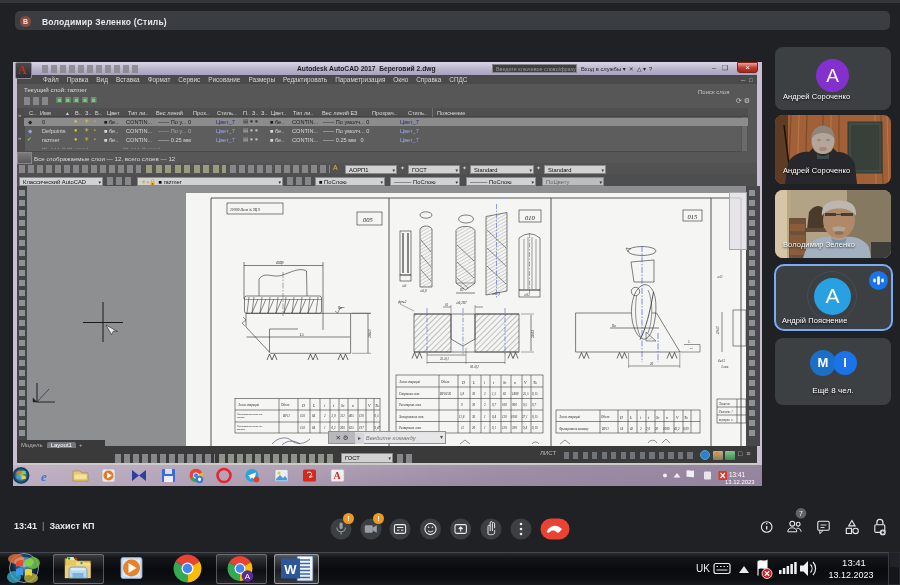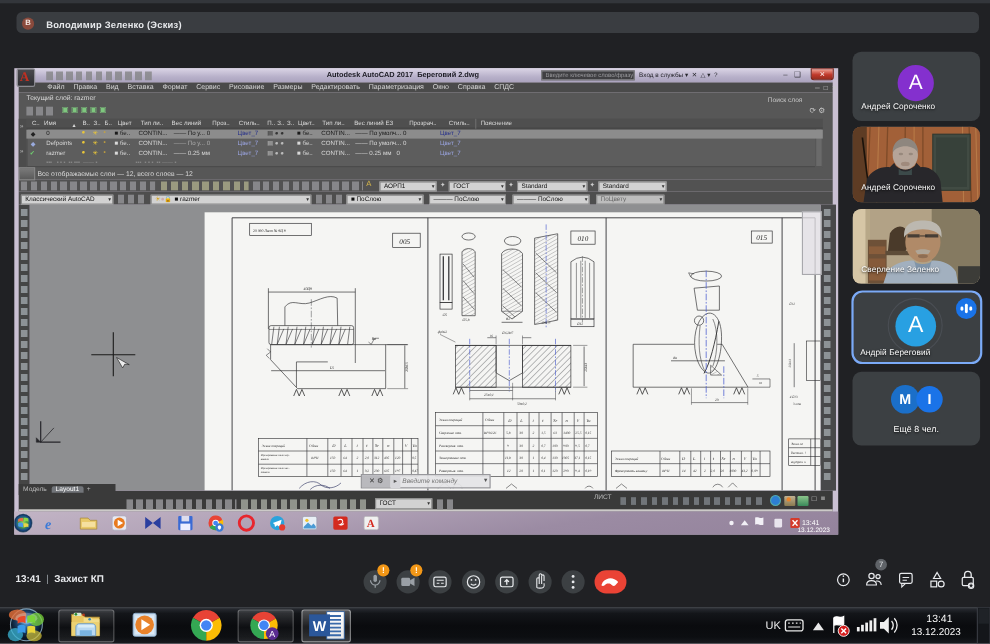--- a/index.html
+++ b/index.html
@@ -32,21 +32,21 @@
 .tile{position:absolute;left:775px;width:116px;background:#3c4043;border-radius:8px;overflow:hidden}
 .tname{position:absolute;left:8px;bottom:9px;font-size:7.5px;color:#fff;text-shadow:0 1px 2px rgba(0,0,0,.85);white-space:nowrap;letter-spacing:.1px}
 .avc{position:absolute;border-radius:50%;color:#fff;text-align:center}
 #tile4{left:774px;top:264px;width:119px;height:67px;border:2px solid #7baaf7;border-radius:10px;background:#3c4043}
 </style></head>
 <body>
 <div id="stage">
   <div class="ab" style="left:0;top:0;width:900px;height:3px;background:#33363b"></div>
   <div class="ab" id="toppill"></div>
   <div class="ab" id="topav">В</div>
-  <div class="ab" id="topname">Володимир Зеленко (Эскиз)</div>
+  <div class="ab" id="topname">Володимир Зеленко (Стиль)</div>
   <div class="ab" id="share"></div>
   <div class="ab acadrow" id="ttl"></div>
   <div class="ab acadrow" id="menu"><span>Файл</span><span>Правка</span><span>Вид</span><span>Вставка</span><span>Формат</span><span>Сервис</span><span>Рисование</span><span>Размеры</span><span>Редактировать</span><span>Параметризация</span><span>Окно</span><span>Справка</span><span>СПДС</span></div>
   <div class="ab acadrow" id="pal"></div>
   <div class="ab acadrow" id="tb1"></div>
   <div class="ab acadrow" id="tb2"></div>
   <div class="ab" id="lefttb">
       <div class="ab vic"></div>
     </div>
   <div class="ab" id="righttb">
@@ -809,32 +809,32 @@
       <ellipse cx="64" cy="30" rx="16" ry="18.5" fill="#b08a68"></ellipse>
       <path d="M47 26 C46 14 54 10.5 64 10.5 C74 10.5 82 14 81 26 C76 16 52 16 47 26 Z" fill="#bcb8b0"></path>
       <path d="M50 24.5 h11 m5 0 h12" stroke="#2e2c2a" stroke-width="3" opacity="0.8"></path>
       <path d="M61 24.5 h7" stroke="#2e2c2a" stroke-width="1.2" opacity="0.7"></path>
       <path d="M57 38 C60 36 68 36 71 38 L69 41 L59 41 Z" fill="#b0a698"></path>
       <ellipse cx="64" cy="43" rx="4.5" ry="1.8" fill="#8e6e54"></ellipse>
       <path d="M28 68 L32 56 C38 49 50 46 56 47 L58 50 C60 53 68 53 70 50 L72 47 C80 46 90 50 94 57 L96 68 Z" fill="#a2b0bf"></path>
       <path d="M56 47 C58 51 70 51 72 47 L70 54 C67 57 61 57 58 54 Z" fill="#8094a8"></path>
       <rect x="96" y="52" width="20" height="16" fill="#3c3c38"></rect>
     </svg>
-    <div class="tname">Сверление Зеленко</div></div>
+    <div class="tname">Володимир Зеленко</div></div>
   <div class="ab" id="tile4">
     <div class="ab" style="left:31px;top:5px;width:50px;height:50px;border-radius:50%;border:1.5px solid #4a4e54"></div>
     <div class="avc" style="left:38px;top:12px;width:37px;height:37px;background:#28a0e2;font-size:21px;line-height:36px">A</div>
     <svg class="ab" style="left:93px;top:5px" width="19" height="19" viewBox="0 0 19 19">
         <circle cx="9.5" cy="9.5" r="9.5" fill="#1a73e8"></circle>
         <g fill="#fff">
           <rect x="4.2" y="7.6" width="2.6" height="3.8" rx="1.3"></rect>
           <rect x="8.2" y="5.2" width="2.6" height="8.6" rx="1.3"></rect>
           <rect x="12.2" y="7.6" width="2.6" height="3.8" rx="1.3"></rect>
         </g>
       </svg>
-    <div class="tname" style="left:6px;bottom:4px">Андрій Береговий</div>
+    <div class="tname" style="left:6px;bottom:4px">Андрій Пояснение</div>
   </div>
   <div class="tile" style="top:338px;height:67px">
       <div class="avc" style="left:35px;top:12px;width:26px;height:26px;background:#1b6fc9;font-size:13px;line-height:26px;font-weight:bold">M</div>
       <div class="avc" style="left:58px;top:13px;width:24px;height:24px;background:#1a73e8;font-size:13px;line-height:24px;font-weight:bold">I</div>
       <div class="tname" style="left:50%;transform:translateX(-50%);bottom:10px;font-size:8px">Ещё 8 чел.</div>
     </div>
 </div>
 
 </body></html>

